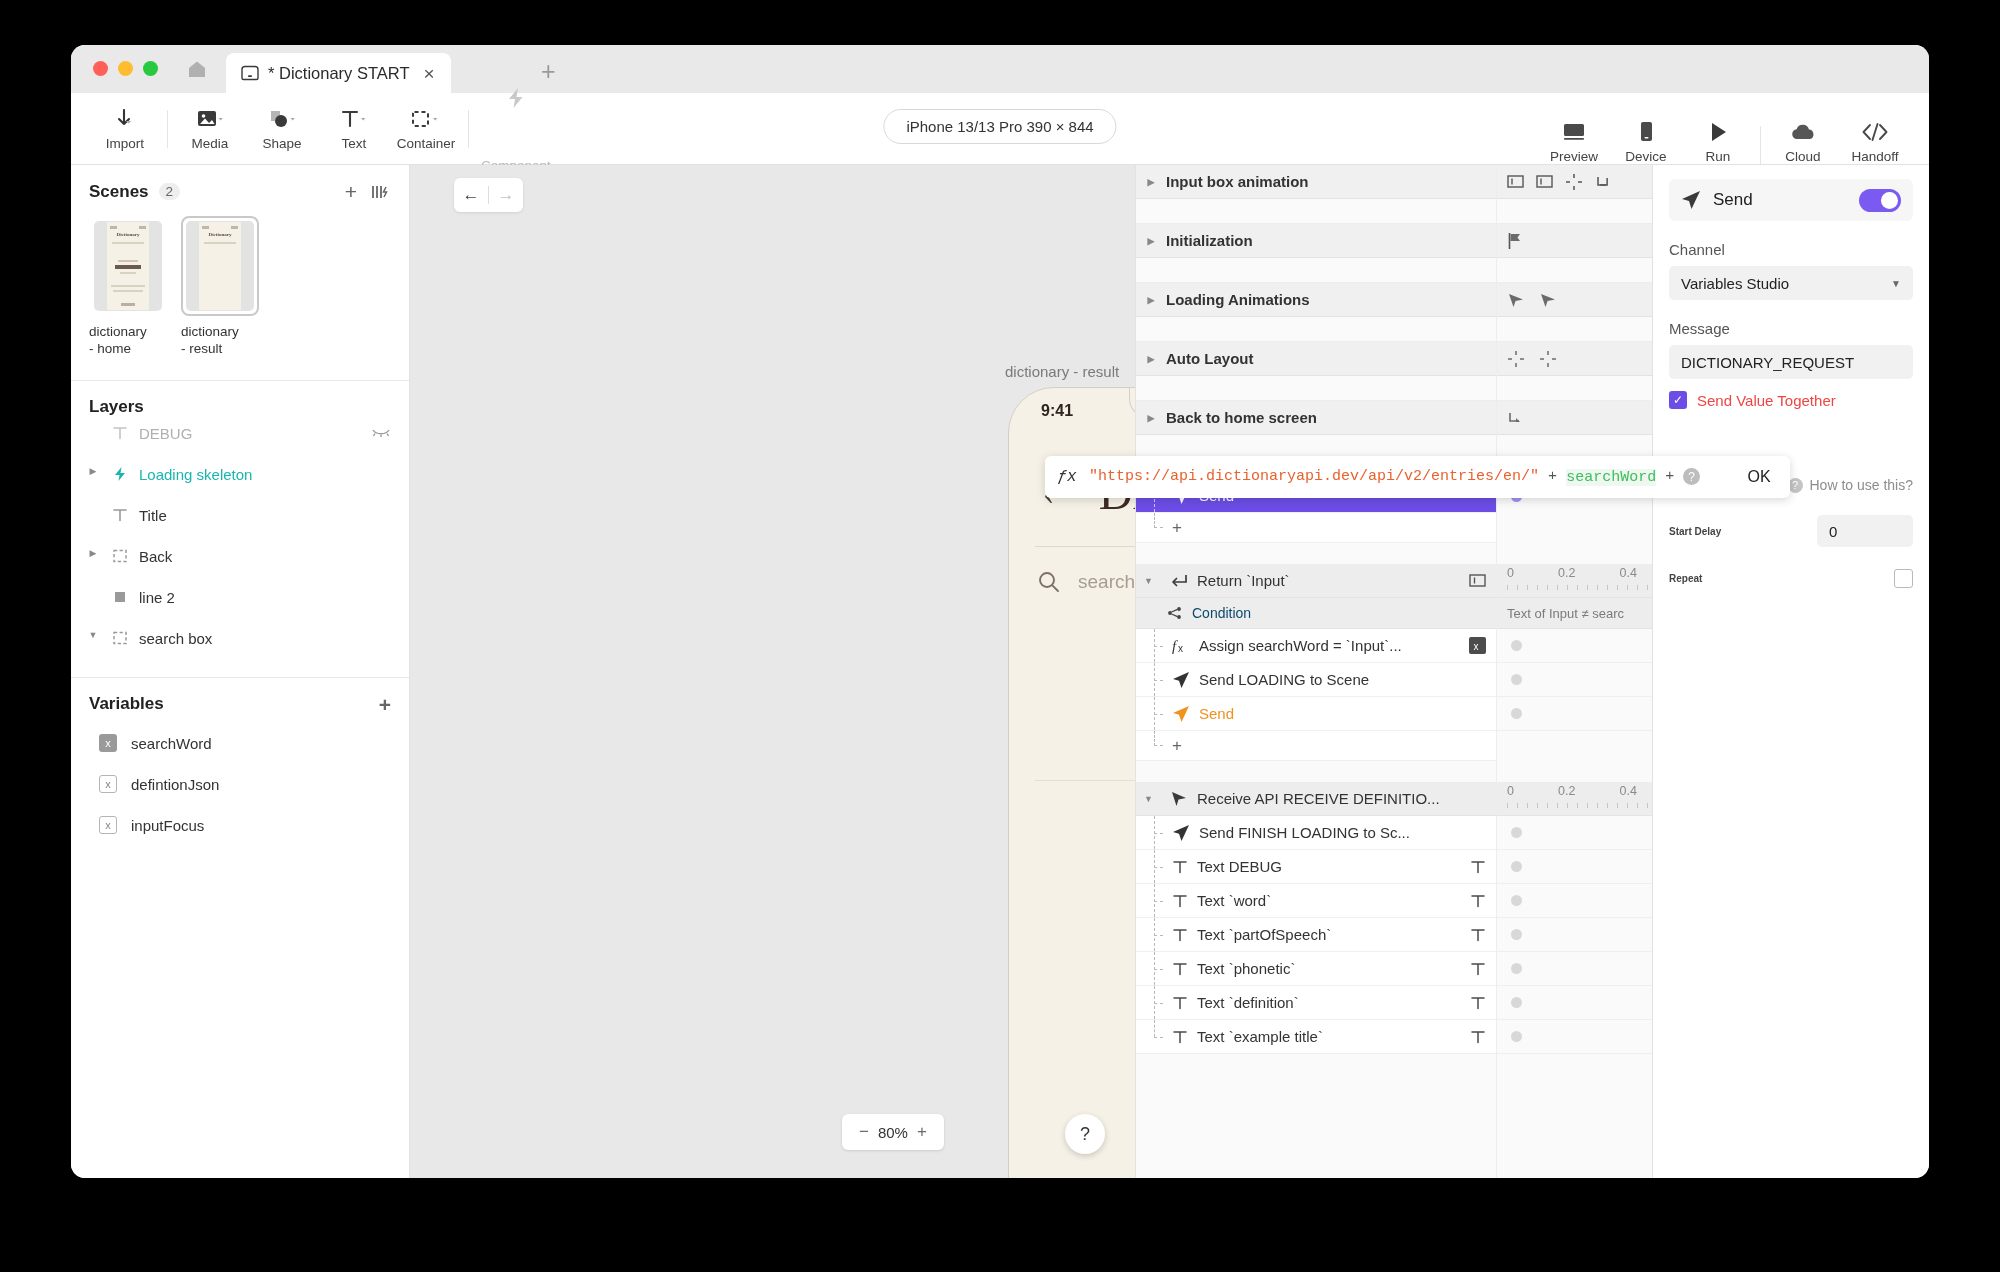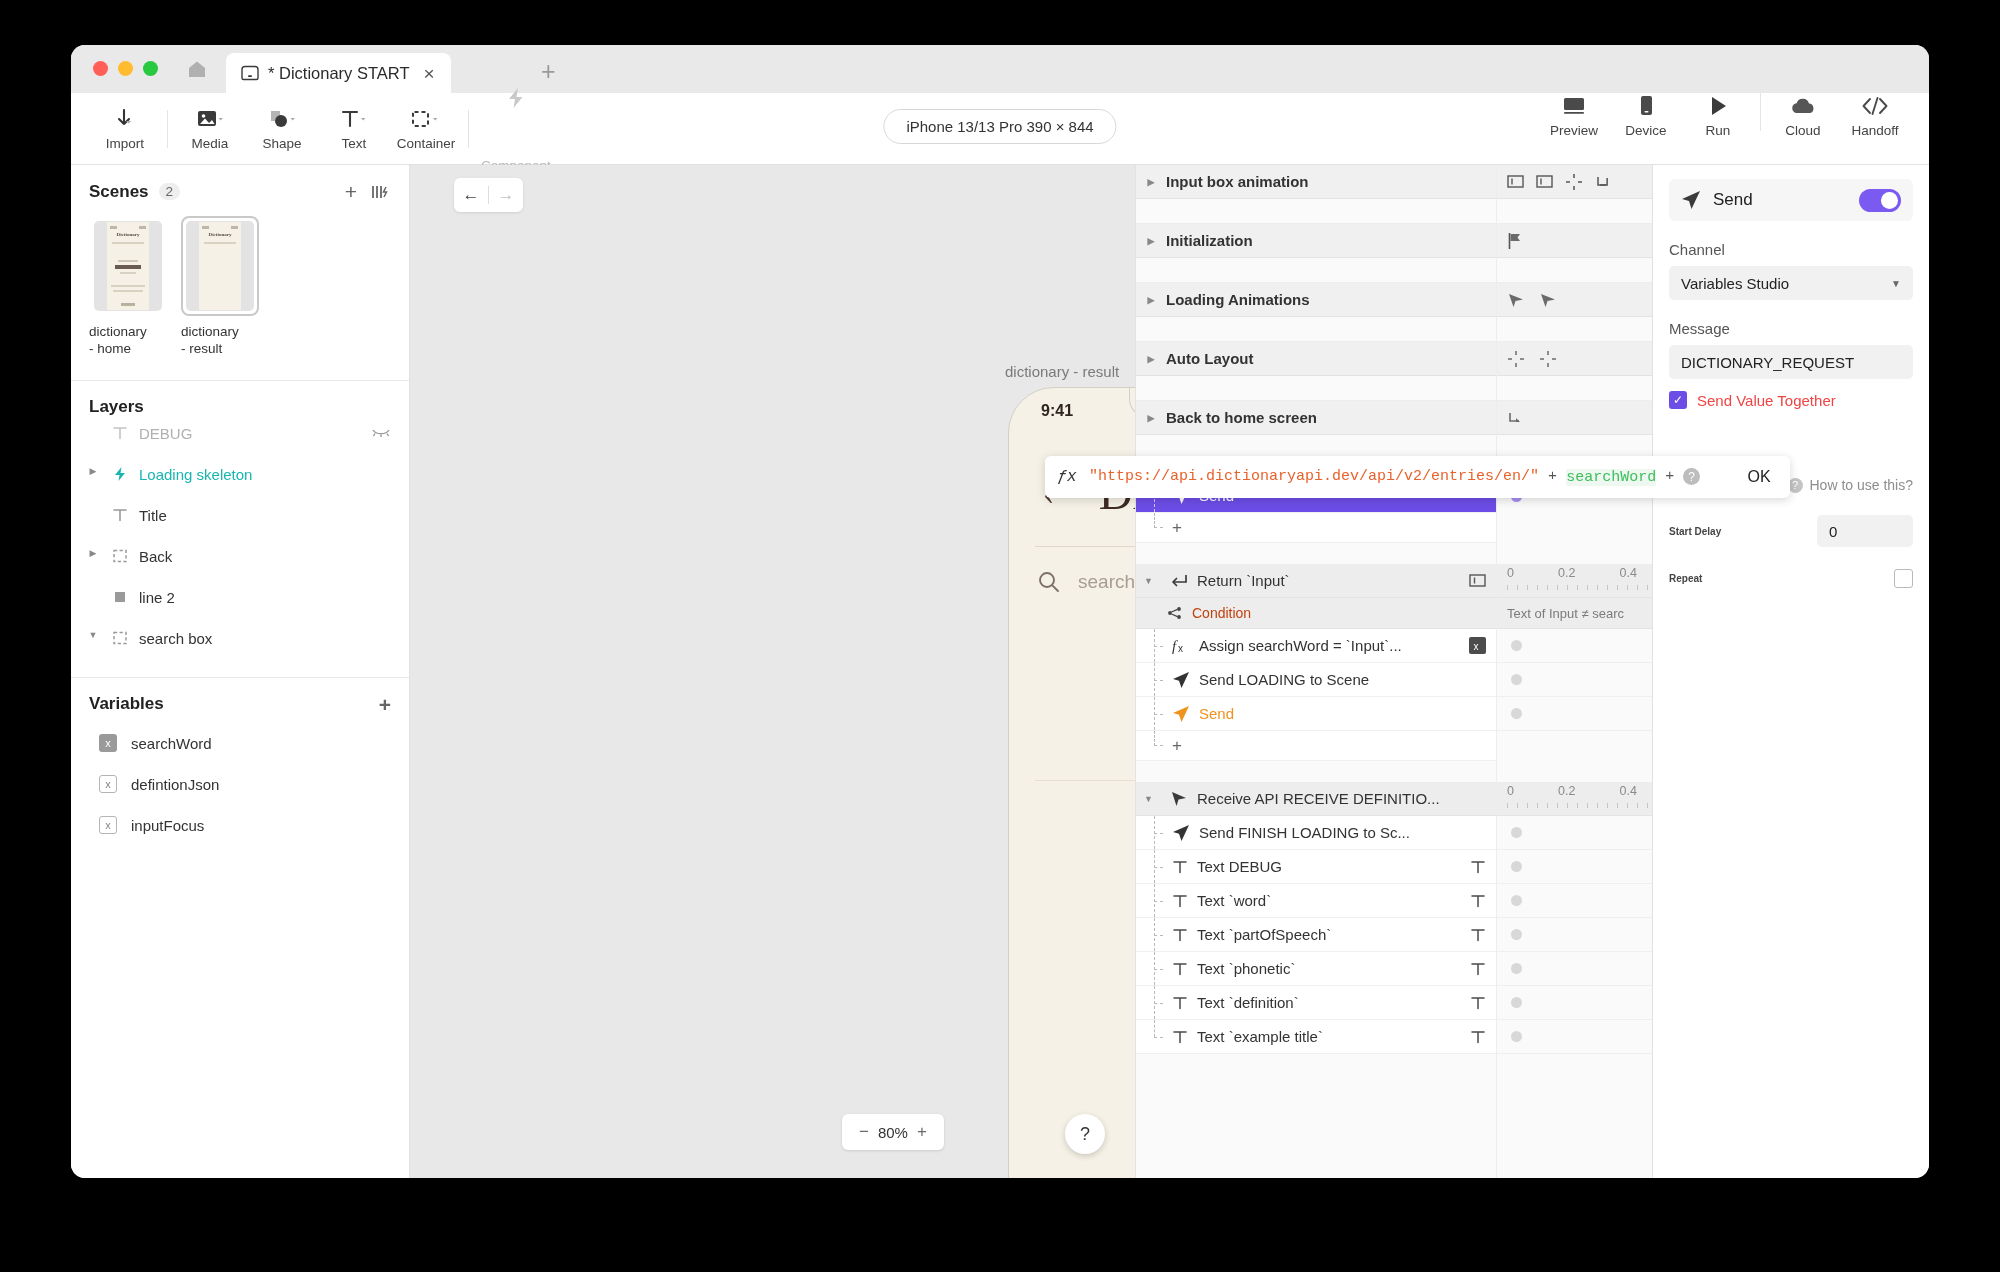--- a/index.html
+++ b/index.html
@@ -78,21 +78,21 @@
   .tool-sep { width: 1px; height: 38px; background: #e4e4e4; margin: 0 6px; }
   .device-pill {
     position: absolute; left: 50%; transform: translateX(-50%);
     top: 16px;
     border: 1px solid #d8d8d8; border-radius: 20px;
     padding: 8px 22px; font-size: 15px; color: #333;
     background: #fff; white-space: nowrap; cursor: pointer;
   }
   .toolbar-right {
     position: absolute; right: 18px; top: 0; height: 100%;
-    display: flex; align-items: flex-start;
+    display: flex; align-items: flex-end;
   }
 
   
   .body {
     flex: 1; display: flex; min-height: 0;
   }
 
   
   .left-panel {
     width: 339px; flex: 0 0 339px;
@@ -298,21 +298,21 @@
   .plus-row .tree::before{content:"";position:absolute;left:4px;top:0;bottom:0;border-left:1.5px dashed #b9b9b9;}
   .plus-row .tree::after{content:"";position:absolute;left:4px;bottom:0;width:9px;border-top:1.5px dashed #b9b9b9;}
   .sub-grp {
     height: 34px; background:#ededed;
     display:flex; align-items:center; gap:9px; padding-left:24px;
     font-size:15px; color:#333; border-bottom:1px solid #e3e3e3;
   }
   .cond-row {
     height: 31px; background:#ededed;
     display:flex; align-items:center; gap:9px; padding-left:30px;
-    font-size:14px; color:#c2410c; border-bottom:1px solid #e3e3e3;
+    font-size:14px; color:#0c4a6e; border-bottom:1px solid #e3e3e3;
   }
   .top-twist { position:absolute; left:8px; font-size:9px; color:#888;}
 
   .tl-dot { width: 11px; height:11px; border-radius:50%; background:#d8d8d8; }
   .tl-dot.purple { background:#a58ef0; }
   .tl-ruler { display:flex; gap:0; font-size:12.5px; color:#8a8a8a; }
   .ruler-ticks {
     height:10px; background-image:repeating-linear-gradient(to right,#c5c5c5 0 1px,transparent 1px 10px);
     background-size: 10px 5px; background-repeat: repeat-x; background-position: 0 bottom;
   }

